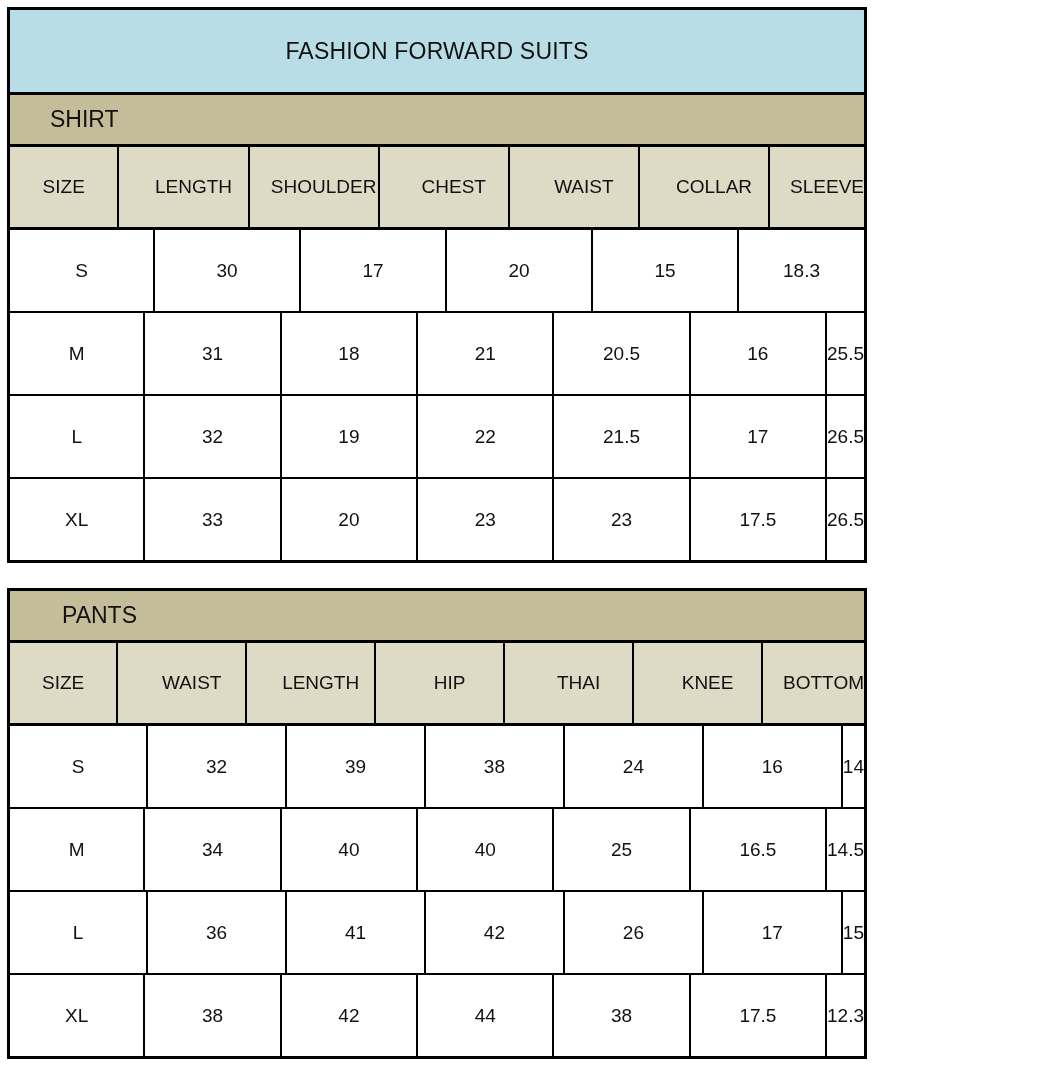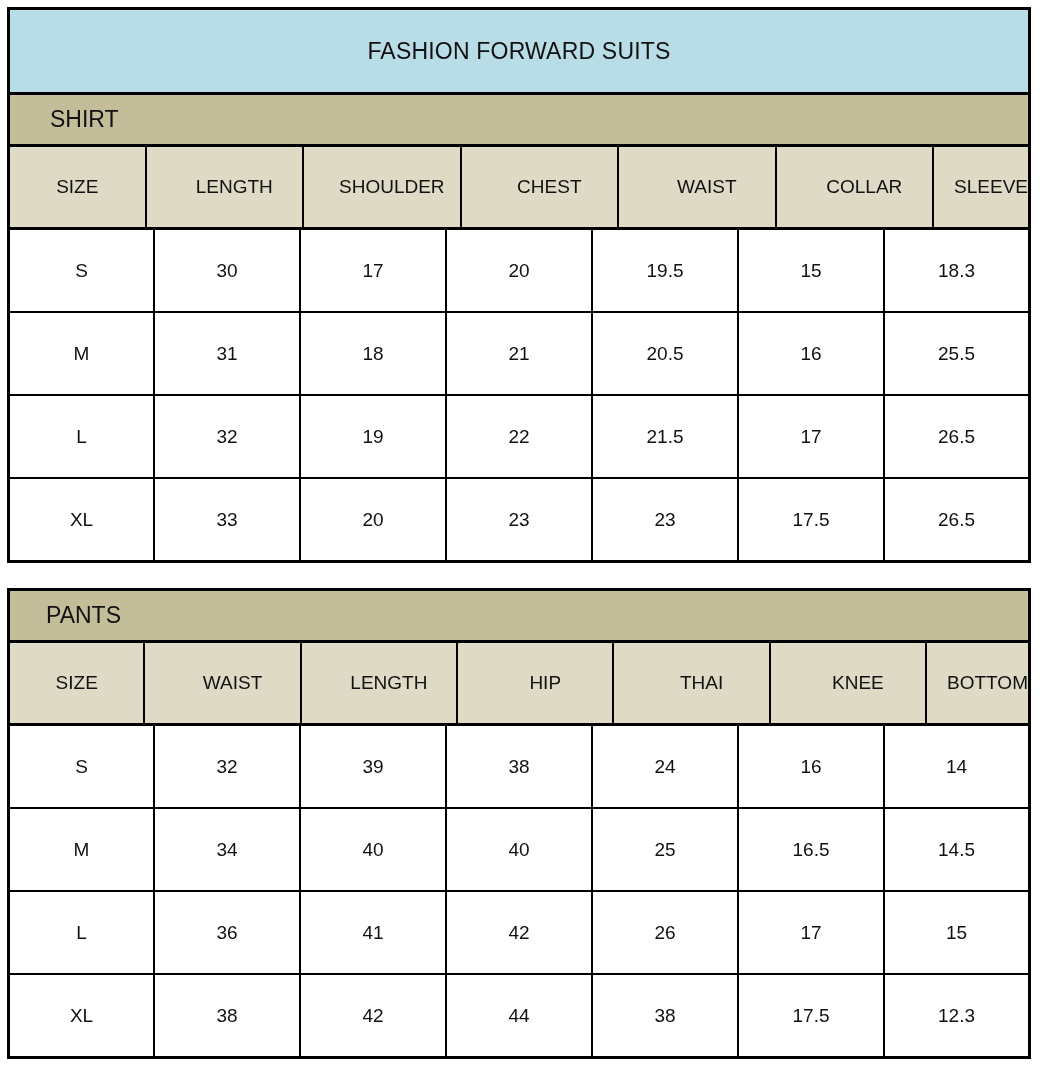--- a/index.html
+++ b/index.html
@@ -1,23 +1,23 @@
 <!DOCTYPE html>
 <html><head>
   <meta charset="utf-8">
   <style>
     html, body { margin: 0; padding: 0; background: #ffffff; }
     body { width: 1040px; height: 1072px; position: relative; font-family: "Liberation Sans", "DejaVu Sans", sans-serif; color: #111; }
-    .tbl { position: absolute; left: 7px; width: 1024px; box-sizing: border-box; border: 3px solid #000; }
+    .tbl { position: absolute; left: 7px; width: 860px; box-sizing: border-box; border: 3px solid #000; }
     #shirt-table { top: 7px; }
     #pants-table { top: 588px; }
     .title-bar { height: 82px; background: #b8dde6; border-bottom: 3px solid #000; display: flex; align-items: center; justify-content: center; font-size: 23px; letter-spacing: 0.2px; }
     .section-bar { height: 49px; background: #c4bd9a; border-bottom: 3px solid #000; display: flex; align-items: center; font-size: 23px; }
     #shirt-table .section-bar { padding-left: 40px; }
-    #pants-table .section-bar { padding-left: 36px; }
+    #pants-table .section-bar { padding-left: 52px; }
     .row { display: flex; height: 81px; border-bottom: 2px solid #000; }
     .row.header { background: #dedac5; border-bottom: 3px solid #000; height: 80px; gap: 20px; }
     .row:last-child { border-bottom: none; border-radius: 23px; }
     .cell { width: 146px; box-sizing: border-box; border-right: 2px solid #000; display: flex; align-items: center; justify-content: center; font-size: 19px; }
     .cell:first-child { width: 145px; }
     .cell:last-child { border-right: none; flex: 1; }
     .row.header .cell { font-size: 19px; }
   </style>
 </head>
 <body>
@@ -32,21 +32,20 @@
     <div class="cell">CHEST</div>
     <div class="cell">WAIST</div>
     <div class="cell">COLLAR</div>
     <div class="cell">SLEEVE</div>
   </div>
   <div class="row">
     <div class="cell">S</div>
     <div class="cell">30</div>
     <div class="cell">17</div>
     <div class="cell">20</div>
-    <div class="cell">19.5</div>
     <div class="cell">15</div>
     <div class="cell">18.3</div>
   </div>
   <div class="row">
     <div class="cell">M</div>
     <div class="cell">31</div>
     <div class="cell">18</div>
     <div class="cell">21</div>
     <div class="cell">20.5</div>
     <div class="cell">16</div>

